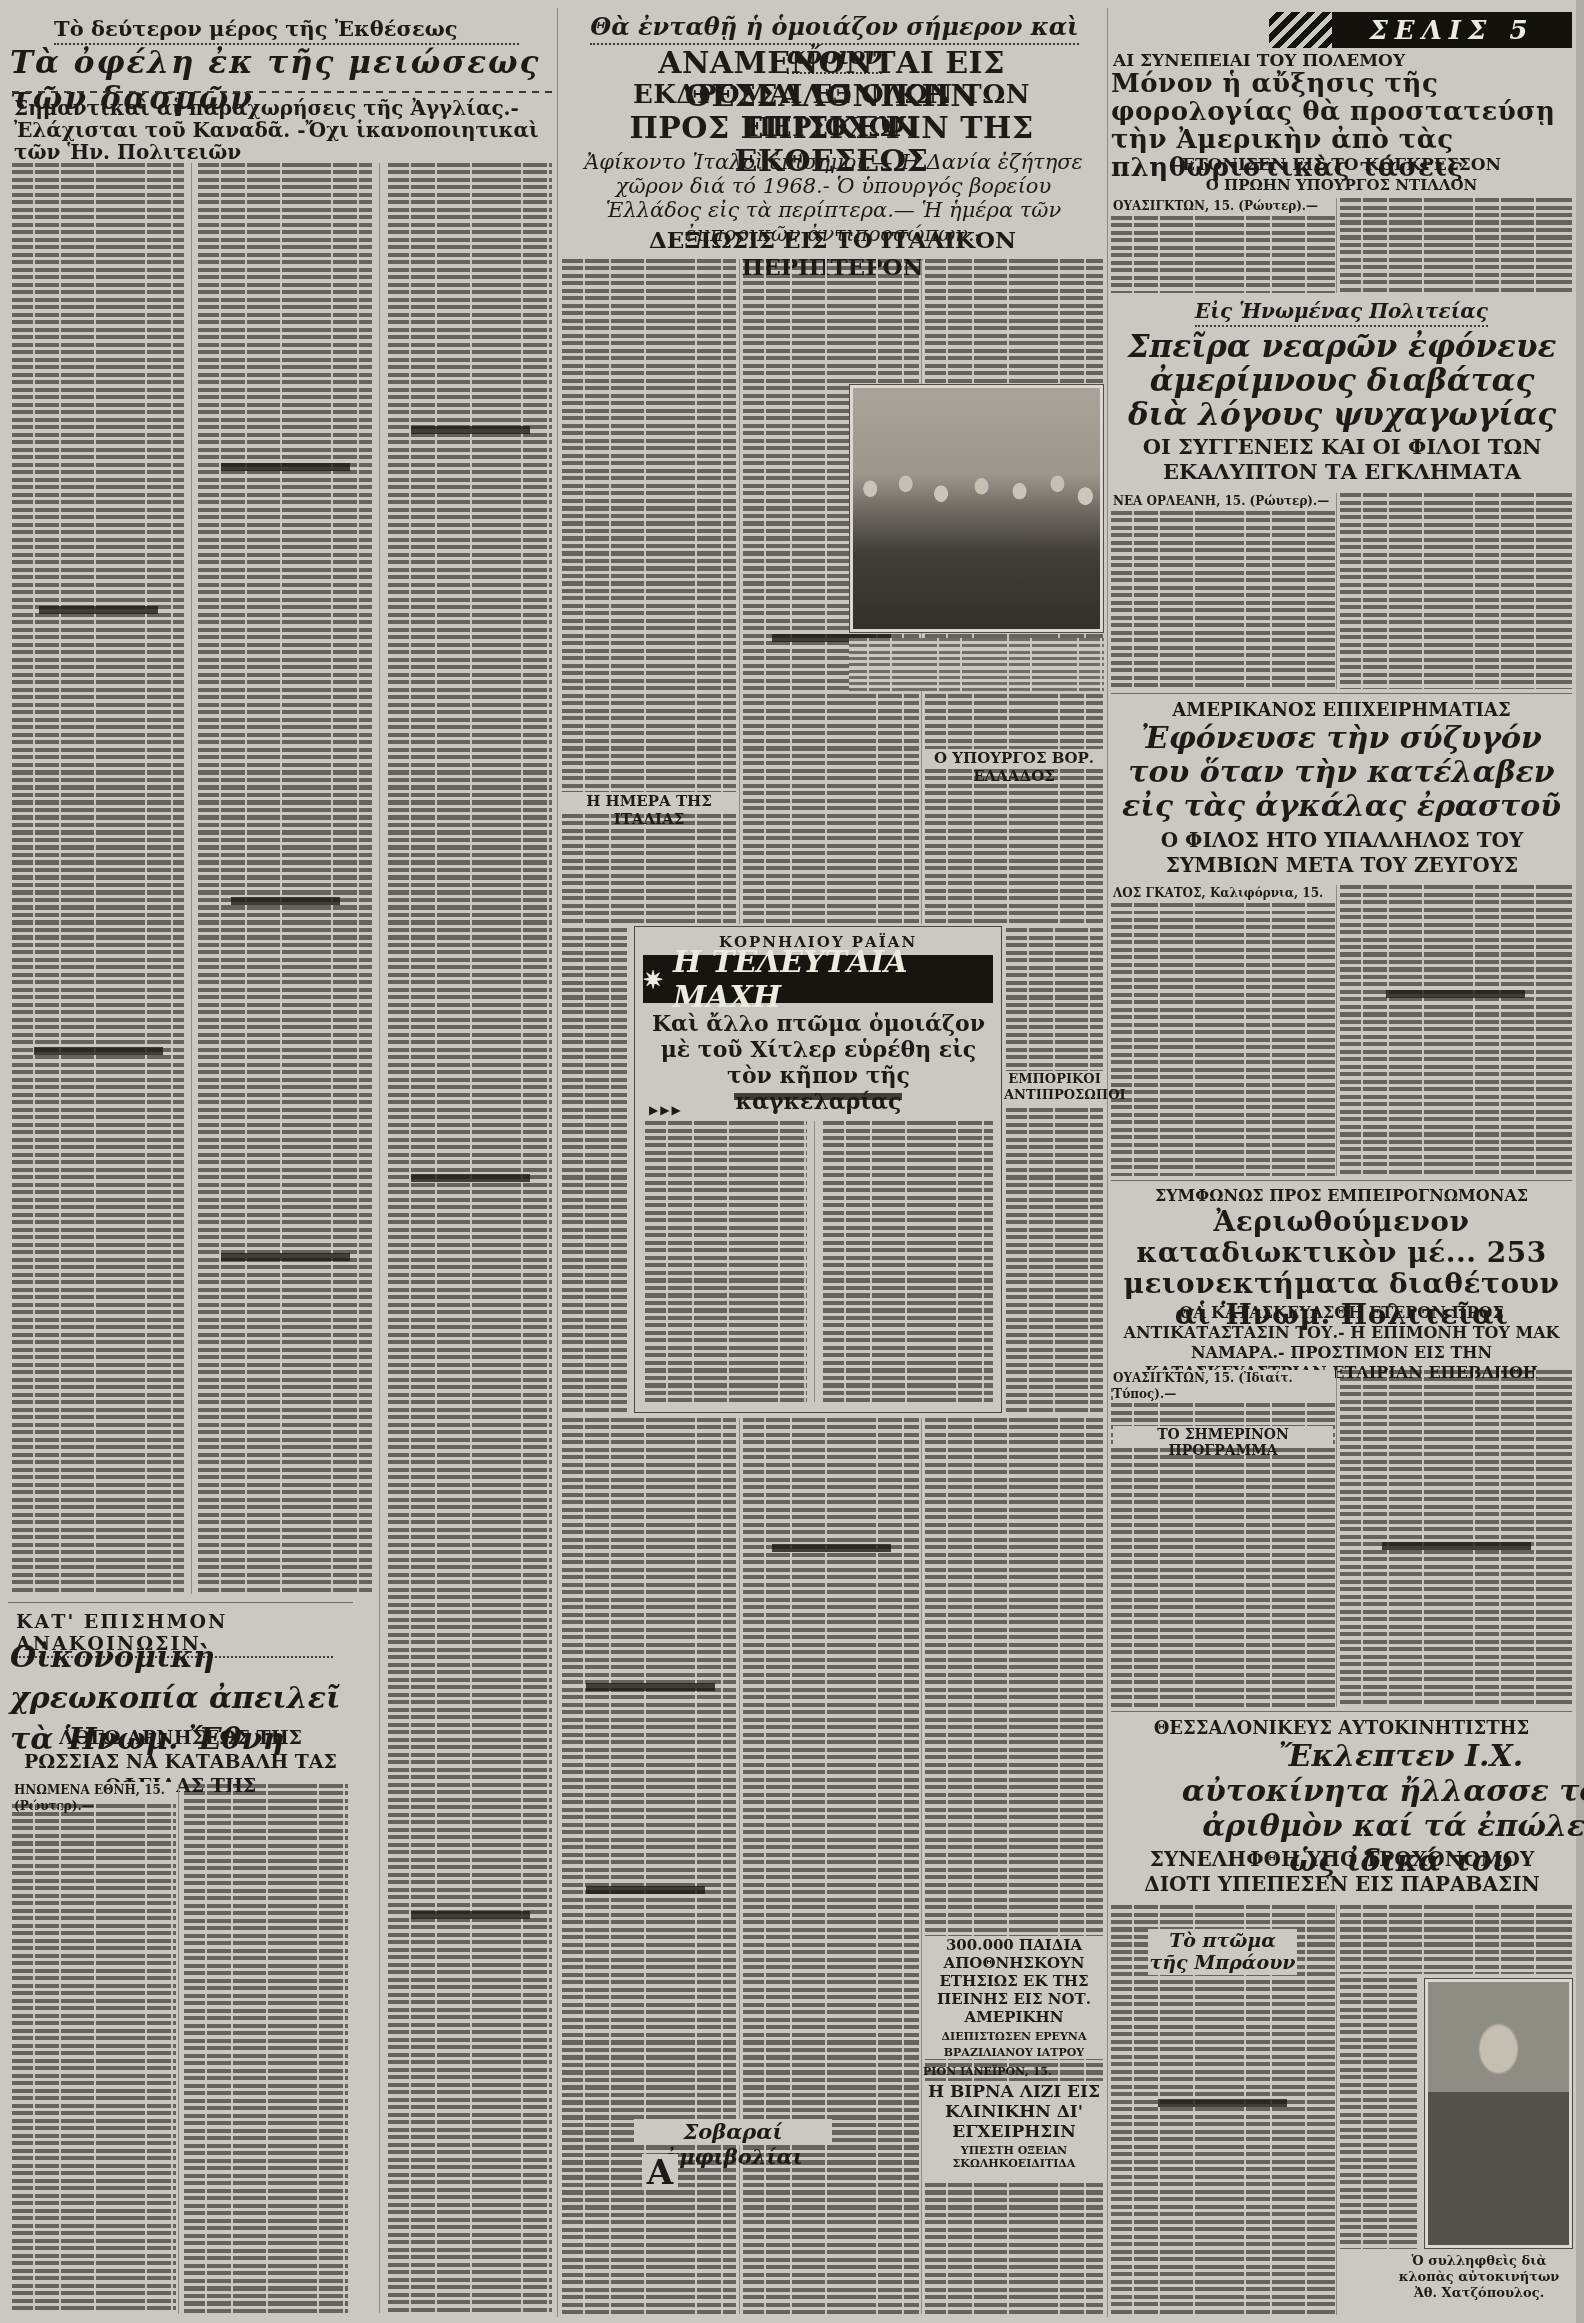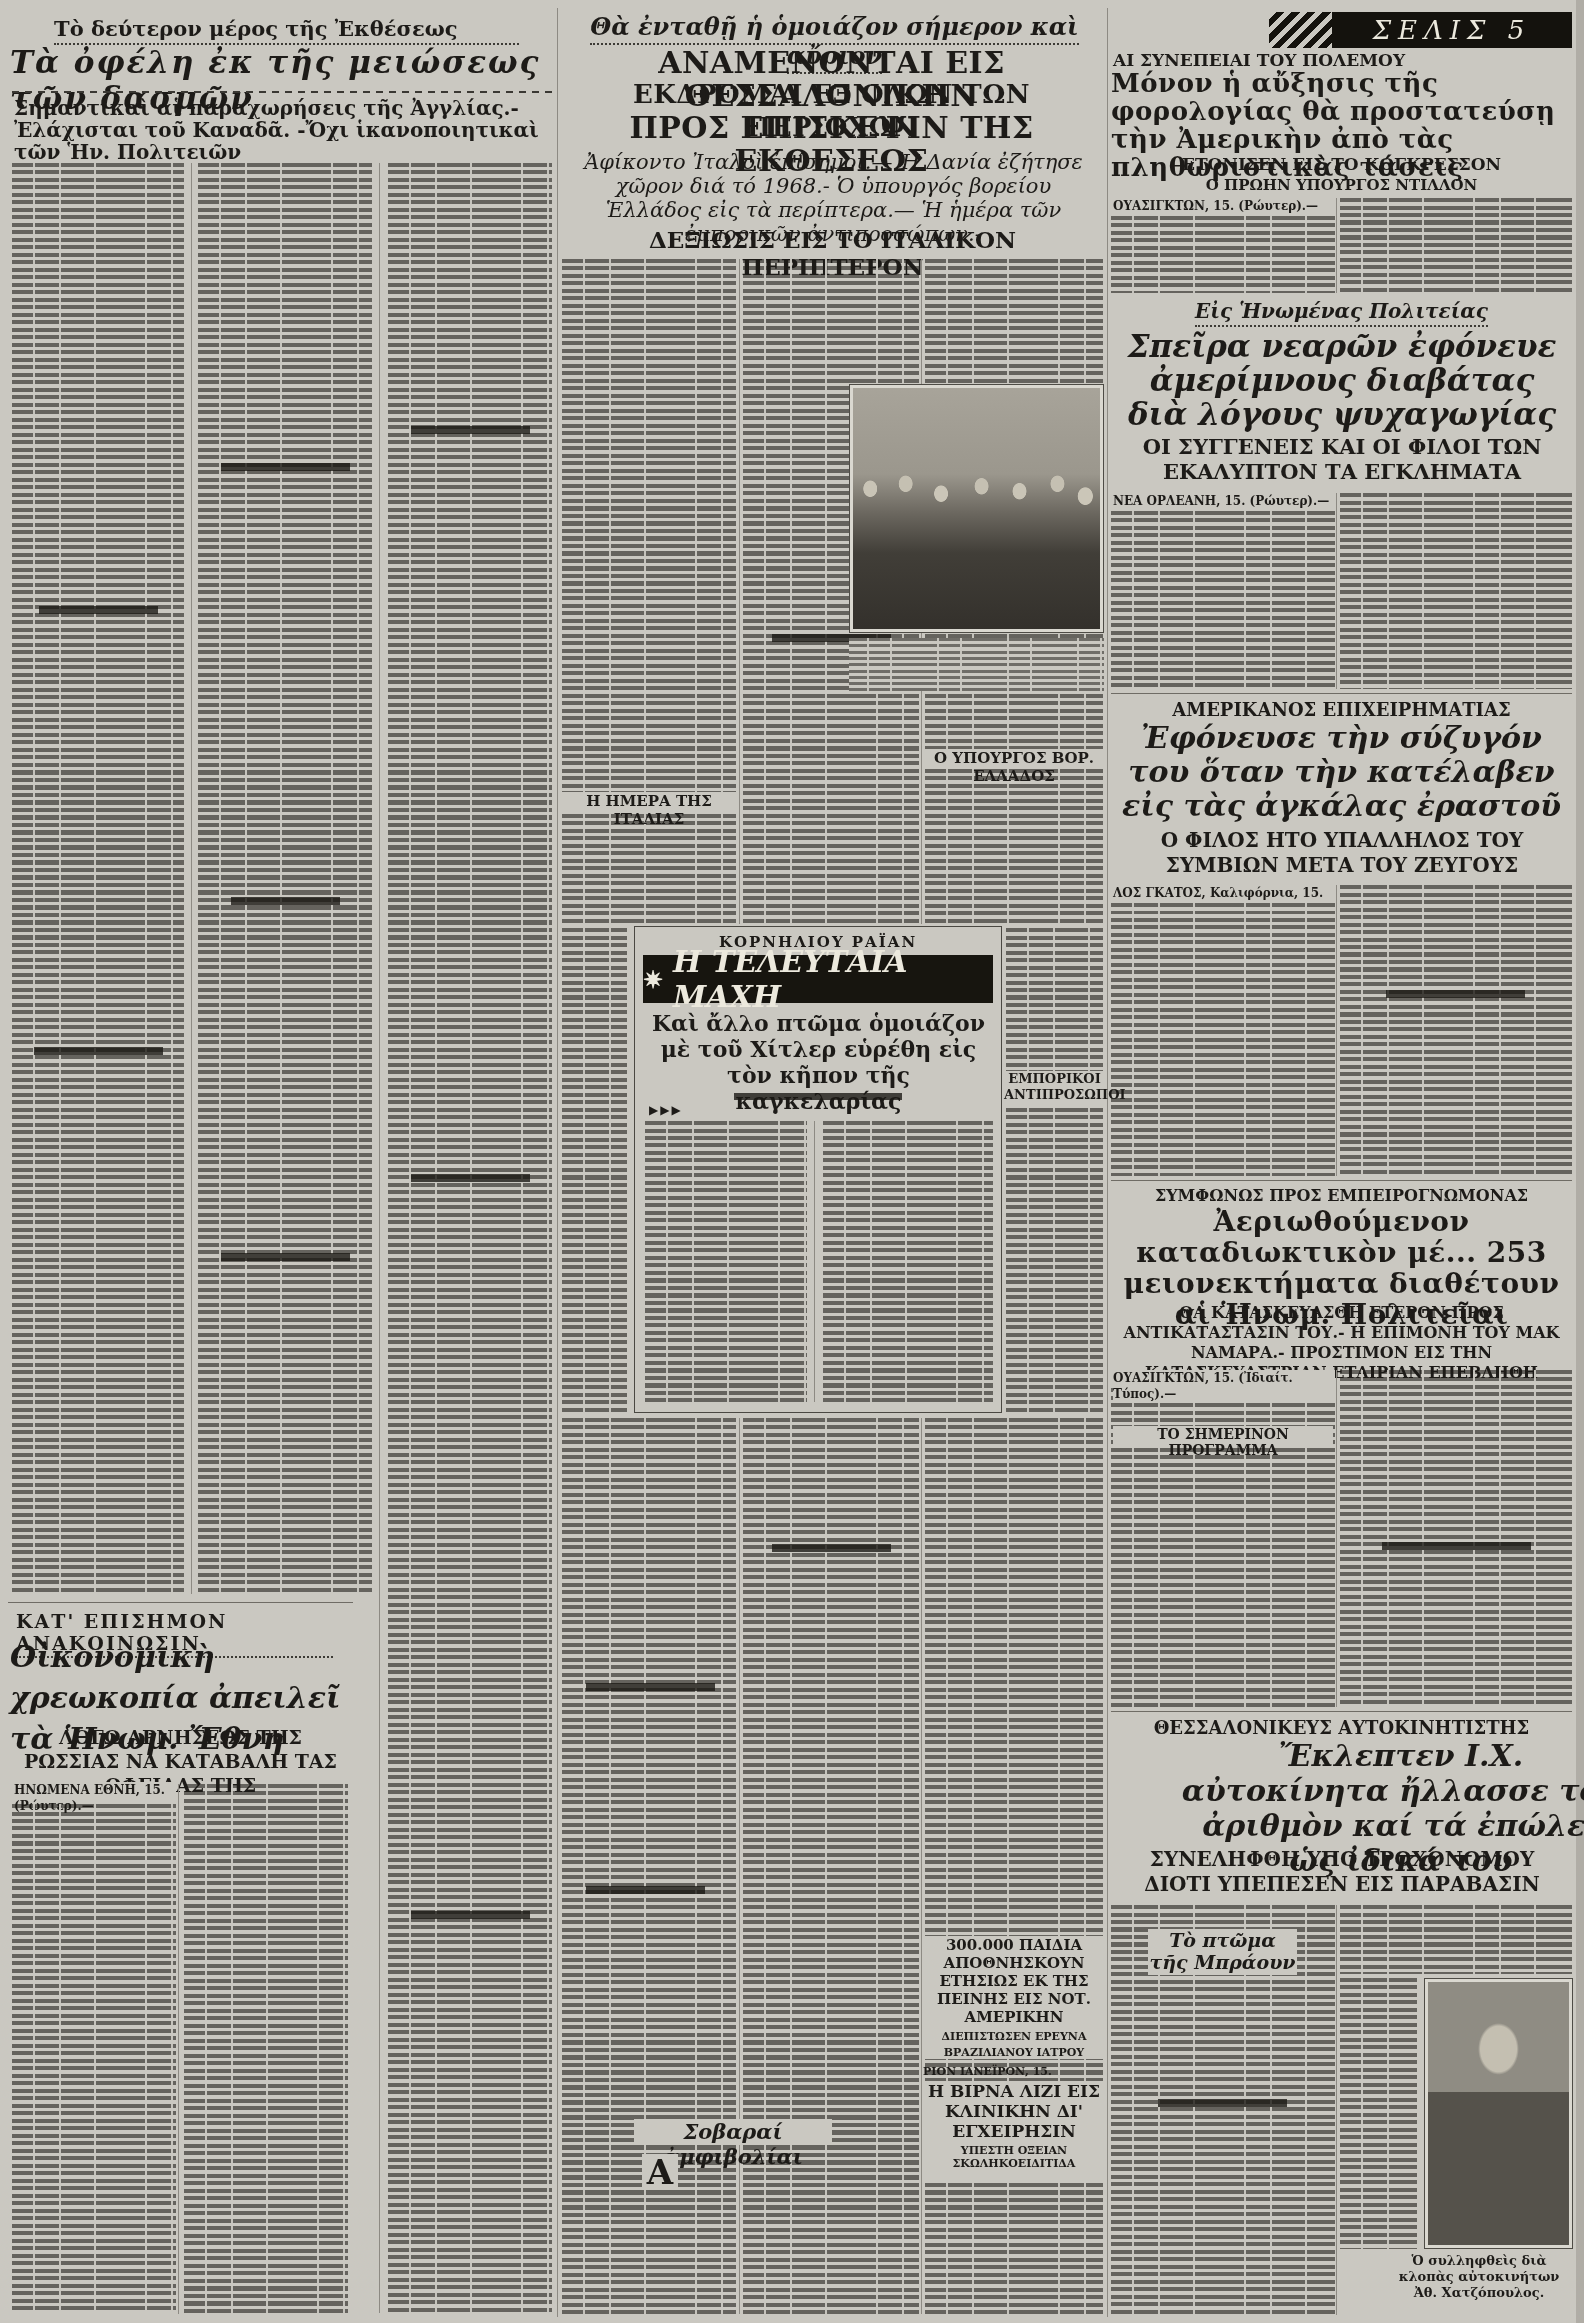--- a/index.html
+++ b/index.html
@@ -28,21 +28,21 @@
   .ctr{text-align:center}
   .hl{font-weight:bold;letter-spacing:0.5px}
   .dateline{font-size:12px;font-weight:bold;line-height:16px}
   .cross{font-weight:bold;text-align:center}
   .photo{border:1px solid #4e4c46;box-shadow:inset 0 0 0 3px #dad8d0}
   .squig{background:repeating-linear-gradient(90deg,#3a3833 0 7px, transparent 7px 13px);height:2px}
   #banner{background:#17150f;color:#ece9dd;display:flex;align-items:center;justify-content:center;gap:10px;
           font-style:italic;font-weight:bold}
   #badge{background:#14120d;color:#ece9dd;display:flex;align-items:center}
   #badgeStripes{width:63px;height:100%;background:repeating-linear-gradient(135deg,#cac8c1 0 5px,#14120d 5px 11px)}
-  #badgeText{flex:1;text-align:center;font-style:italic;font-weight:normal;font-size:26px;letter-spacing:7px}
+  #badgeText{flex:1;text-align:center;font-style:italic;font-weight:bold;font-size:26px;letter-spacing:7px}
   #groupPhoto{background:
       radial-gradient(ellipse 11px 13px at 8% 42%, #c9c4b6 0 60%, transparent 66%),
       radial-gradient(ellipse 11px 13px at 22% 40%, #c5c0b2 0 60%, transparent 66%),
       radial-gradient(ellipse 11px 13px at 36% 44%, #cbc6b8 0 60%, transparent 66%),
       radial-gradient(ellipse 11px 13px at 52% 41%, #c5c0b2 0 60%, transparent 66%),
       radial-gradient(ellipse 11px 13px at 67% 43%, #c9c4b6 0 60%, transparent 66%),
       radial-gradient(ellipse 11px 13px at 82% 40%, #c5c0b2 0 60%, transparent 66%),
       radial-gradient(ellipse 12px 14px at 93% 45%, #cbc6b8 0 60%, transparent 66%),
       linear-gradient(180deg,#a8a49a 0%,#9b978d 36%,#6b675f 52%,#413e38 68%,#33302b 100%)}
   #portraitPhoto{background:

